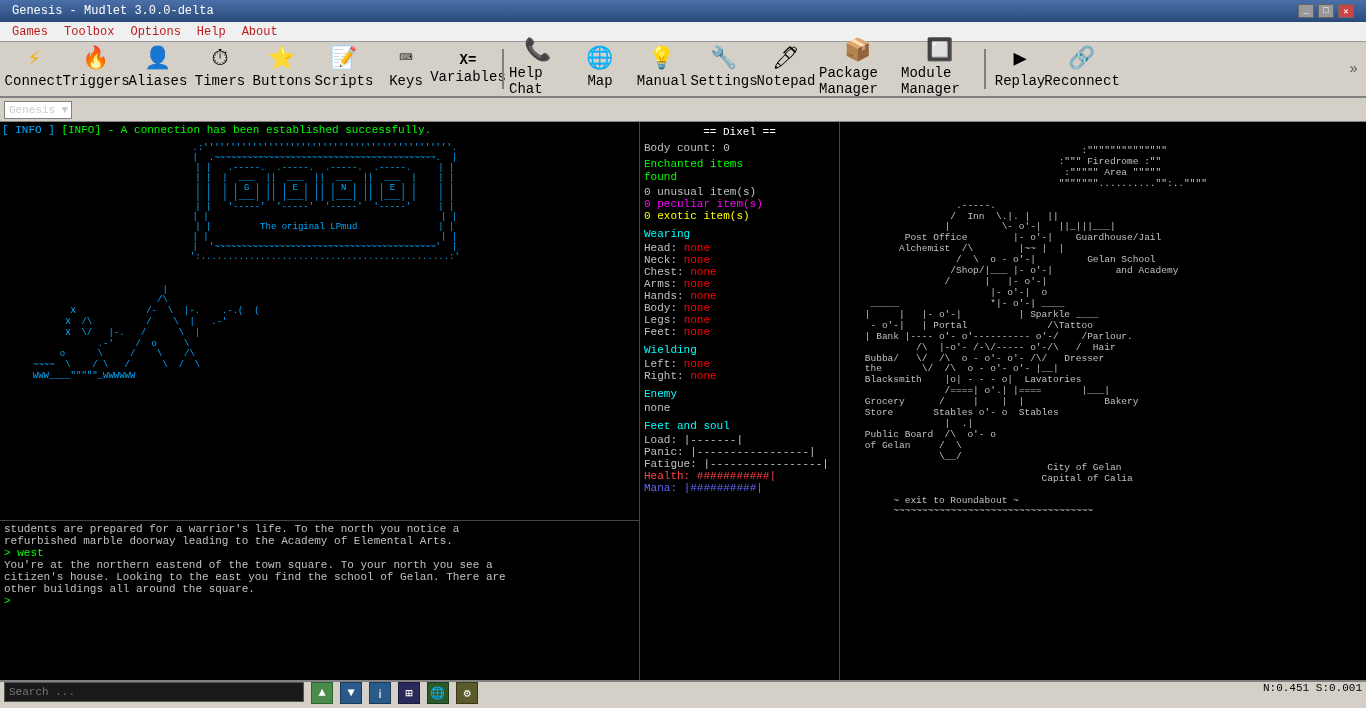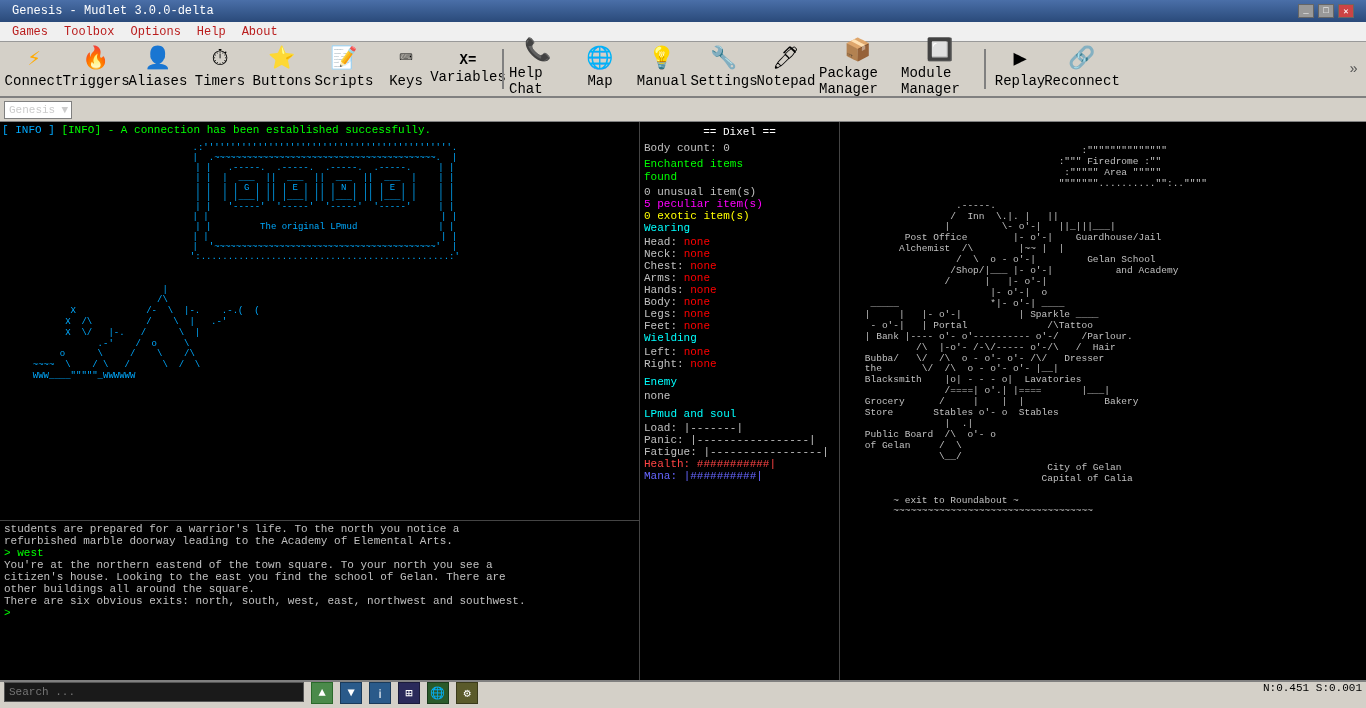--- a/index.html
+++ b/index.html
@@ -331,64 +331,63 @@
   WWW____"""""_WWWWWW
       </pre>
     </div>
     <div id="left-bottom">
       <div style="color:#c0c0c0;">students are prepared for a warrior's life. To the north you notice a</div>
       <div style="color:#c0c0c0;">refurbished marble doorway leading to the Academy of Elemental Arts.</div>
       <div style="color:#00ff00;">&gt; west</div>
       <div style="color:#c0c0c0;">You're at the northern eastend of the town square. To your north you see a</div>
       <div style="color:#c0c0c0;">citizen's house. Looking to the east you find the school of Gelan. There are</div>
       <div style="color:#c0c0c0;">other buildings all around the square.</div>
-      <div style="color:#c0c0c0;">There are six obvious exits: north, south, west, east, northwest and southwest.</div>
       <div style="color:#00ff00;">&gt;</div>
     </div>
   </div>
 
   <div id="right-panel">
 
     <div id="char-panel">
       <div style="color:#ffffff;text-align:center;margin-bottom:4px;">== Dixel ==</div>
       <div style="color:#c0c0c0;margin-bottom:4px;">Body count: 0</div>
 
       <div style="color:#00ff00;margin-bottom:1px;">
         <span>Enchanted items</span>
       </div>
       <div style="color:#00ff00;margin-bottom:3px;">found</div>
       <div style="color:#c0c0c0;">0  unusual item(s)</div>
-      <div style="color:#ff00ff;">5  peculiar item(s)</div>
+      <div style="color:#ff00ff;">0  peculiar item(s)</div>
       <div style="color:#ffff00;">0  exotic item(s)</div>
 
-      <div style="">
+      <div style="margin-top:6px;">
         <div class="char-section-title">Wearing</div>
         <div><span class="char-label">Head:</span> <span class="char-value-none">none</span></div>
         <div><span class="char-label">Neck:</span> <span class="char-value-none">none</span></div>
         <div><span class="char-label">Chest:</span> <span class="char-value-none">none</span></div>
         <div><span class="char-label">Arms:</span> <span class="char-value-none">none</span></div>
         <div><span class="char-label">Hands:</span> <span class="char-value-none">none</span></div>
         <div><span class="char-label">Body:</span> <span class="char-value-none">none</span></div>
         <div><span class="char-label">Legs:</span> <span class="char-value-none">none</span></div>
         <div><span class="char-label">Feet:</span> <span class="char-value-none">none</span></div>
       </div>
 
-      <div style="">
+      <div style="margin-top:6px;">
         <div class="char-section-title">Wielding</div>
         <div><span class="char-label">Left:</span> <span class="char-value-none">none</span></div>
         <div><span class="char-label">Right:</span> <span class="char-value-none">none</span></div>
       </div>
 
       <div style="margin-top:6px;">
         <div class="char-section-title">Enemy</div>
         <div style="color:#c0c0c0;">none</div>
       </div>
 
       <div style="margin-top:6px;">
-        <div class="char-section-title">LPmud and soul</div>
+        <div class="char-section-title">Feet and soul</div>
         <div><span style="color:#c0c0c0;">Load:</span> <span style="color:#c0c0c0;">|-------|</span></div>
         <div><span style="color:#c0c0c0;">Panic:</span> <span style="color:#c0c0c0;">|-----------------|</span></div>
         <div><span style="color:#c0c0c0;">Fatigue:</span> <span style="color:#c0c0c0;">|-----------------|</span></div>
         <div><span style="color:#ff4444;">Health:</span> <span style="color:#ff4444;">###########|</span></div>
         <div><span style="color:#6666ff;">Mana:</span> <span style="color:#6666ff;">|##########|</span></div>
       </div>
     </div>
 
     <div id="map-panel">
       <pre style="color:#c0c0c0;font-size:9.5px;line-height:1.15;">                                          :""""""""""""""

